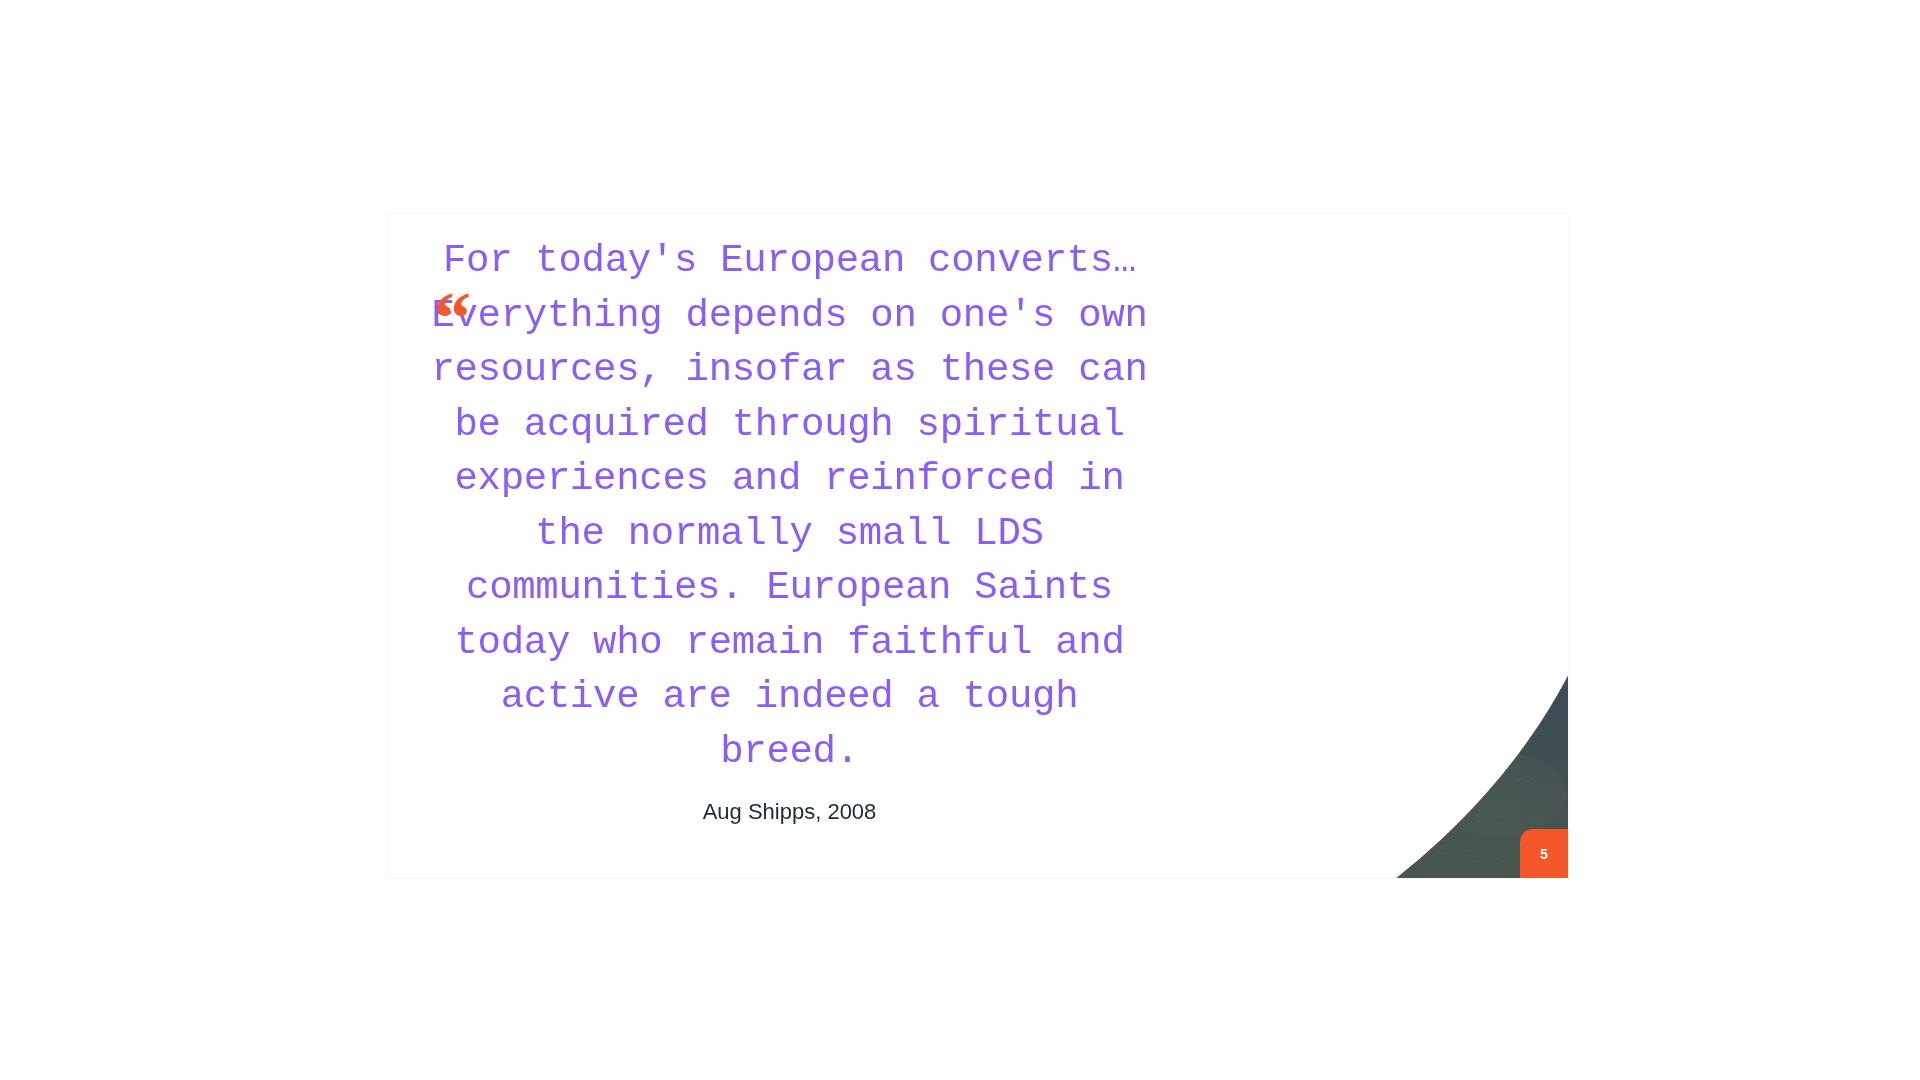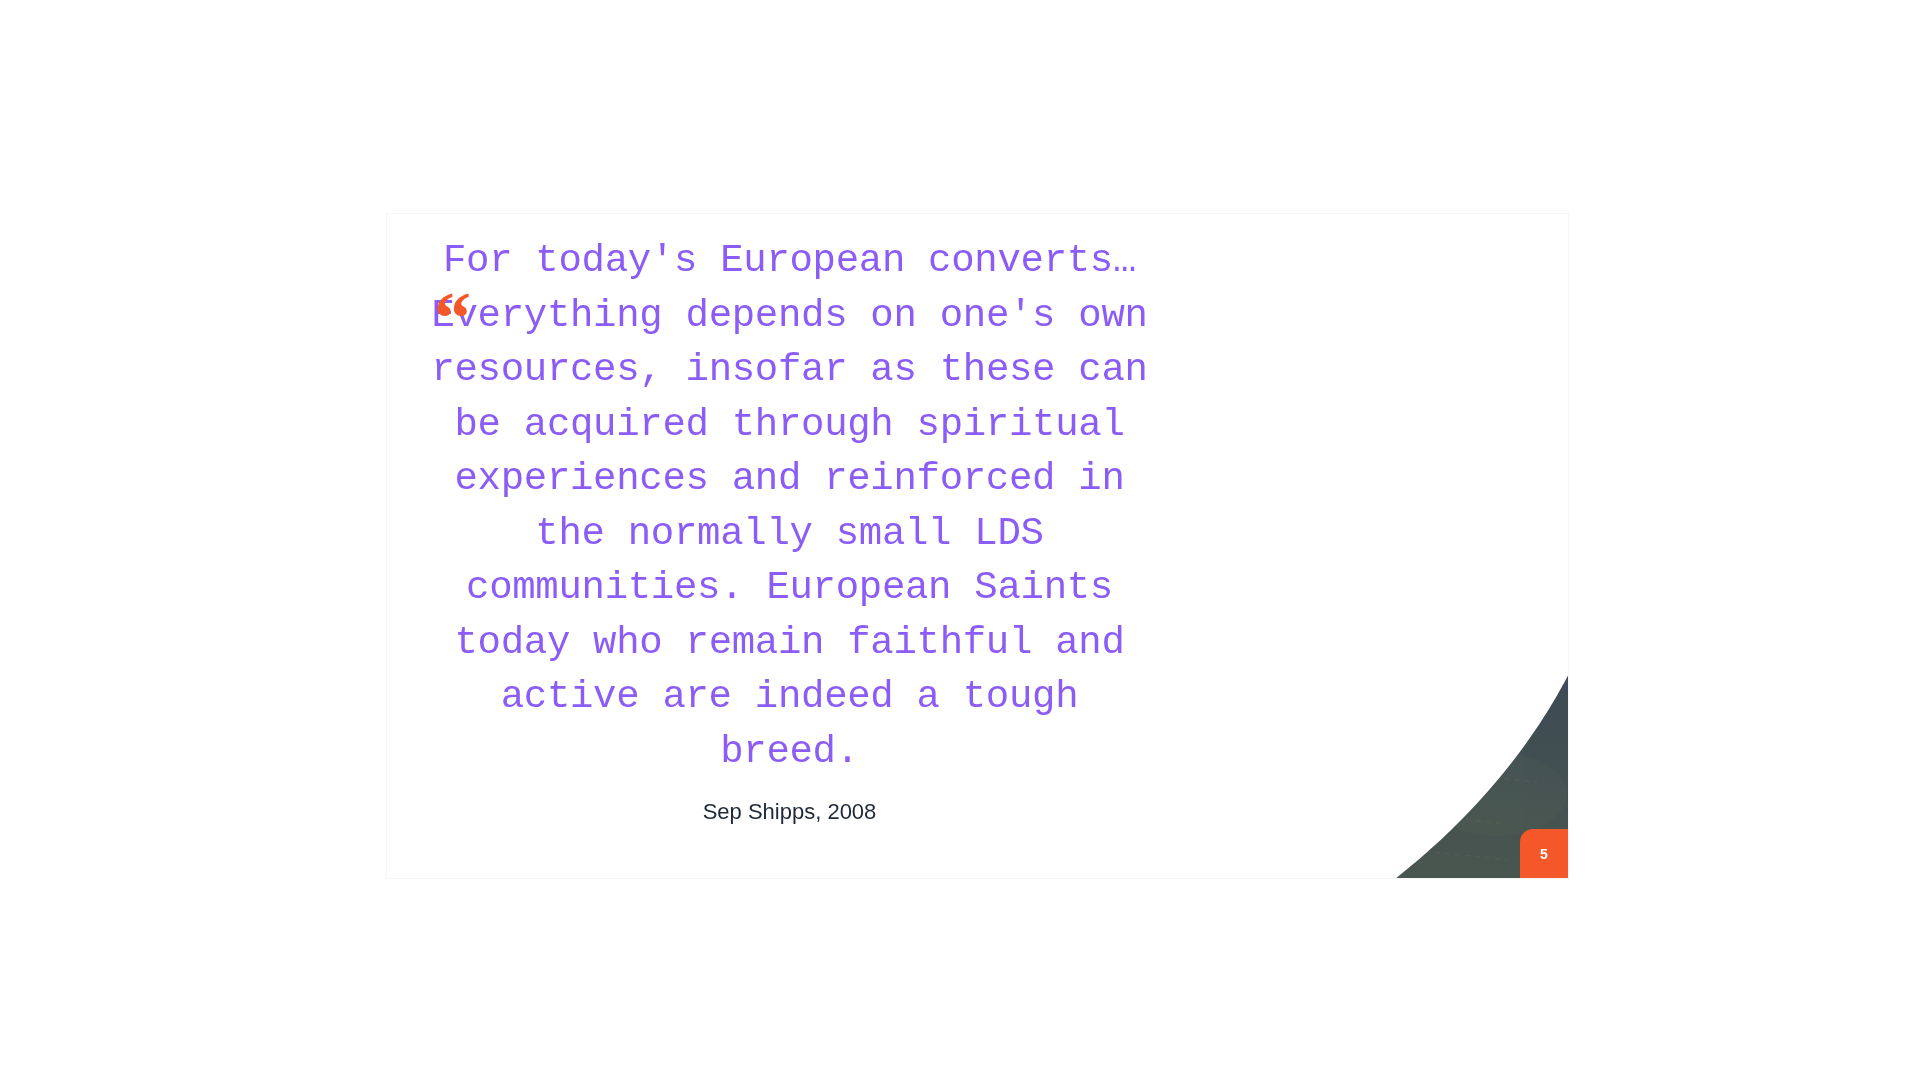--- a/index.html
+++ b/index.html
@@ -282,19 +282,19 @@
       <div class="marker" style="left:881px;   top:426px;"></div>
       <div class="marker" style="left:887px;   top:556px;"></div>
       <div class="marker" style="left:1011px;  top:430px;"></div>
     </div>
 
     <div class="white-shape"></div>
 
     <div class="quote-block">
       <div class="quote-mark">“</div>
       <div class="quote-text">For today's European converts…Everything depends on one's own resources, insofar as these can be acquired through spiritual experiences and reinforced in the normally small LDS communities. European Saints today who remain faithful and active are indeed a tough breed.</div>
-      <div class="quote-attrib">Sep Shipps, 2008</div>
+      <div class="quote-attrib">Aug Shipps, 2008</div>
     </div>
 
     <div class="page-badge">5</div>
 
   </div>
 </div>
 
 </body></html>

